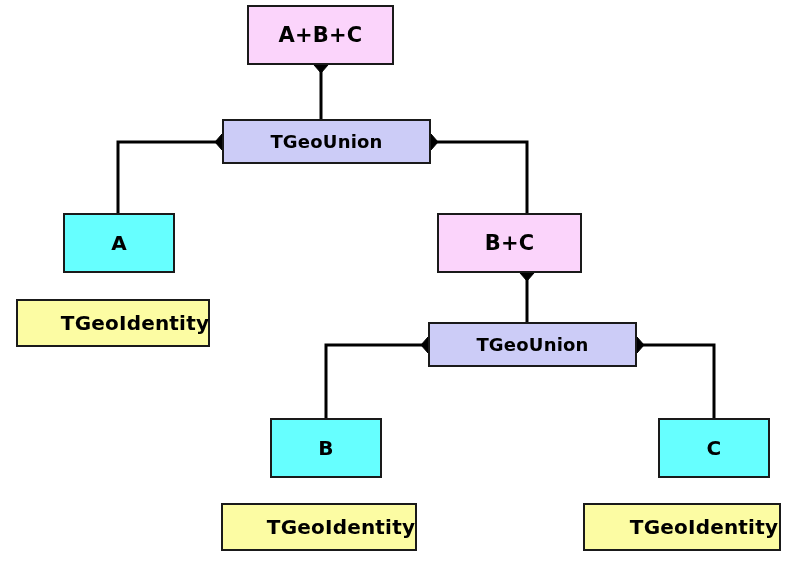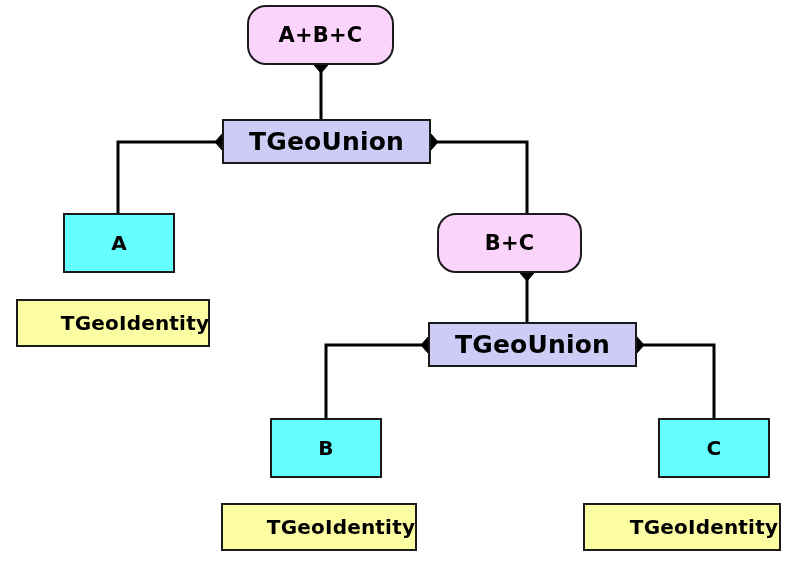--- a/index.html
+++ b/index.html
@@ -34,25 +34,24 @@
     justify-content: center;
     font-weight: bold;
     color: #000000;
     letter-spacing: 0.2px;
     text-align: center;
     z-index: 2;
   }
   .node.composite {
     background: #fbd4fb;
     font-size: 21px;
-    border-radius: 19px;
   }
   .node.op {
     background: #ccccf7;
-    font-size: 25px;
+    font-size: 18px;
   }
   .node.shape {
     background: #66ffff;
     font-size: 20px;
   }
   .node.matrix {
     background: #fcfca3;
     font-size: 20px;
     padding-left: 44px;
   }

